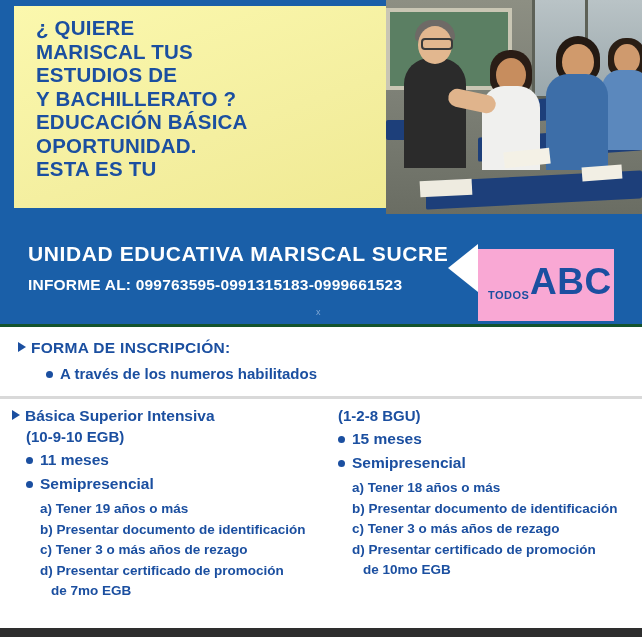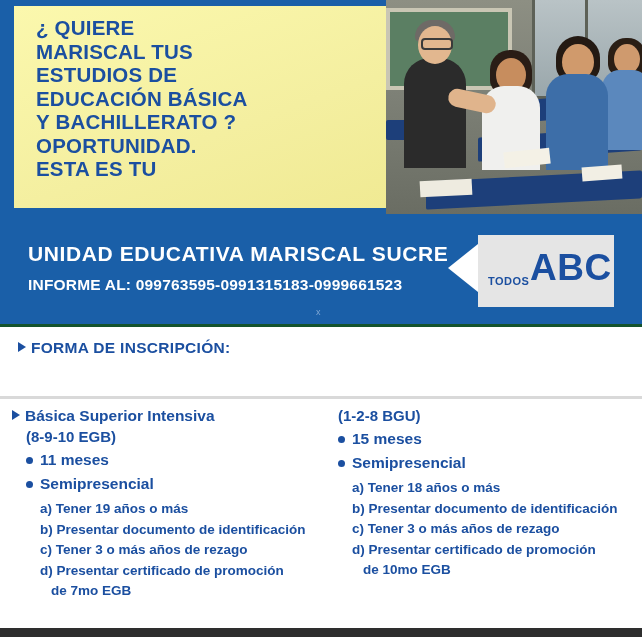--- a/index.html
+++ b/index.html
@@ -172,23 +172,23 @@
   .logo-arrow {
     position: absolute;
     left: 0; top: 12px;
     width: 0; height: 0;
     border-top: 24px solid transparent;
     border-bottom: 24px solid transparent;
     border-right: 30px solid #ffffff;
   }
   .logo-box {
     position: absolute;
-    left: 30px; top: 3px;
+    left: 30px; top: 17px;
     width: 136px; height: 72px;
-    background: #e5e5e5;
+    background: #f9a8d4;
   }
   .logo-todos {
     position: absolute;
     left: 10px;
     top: 40px;
     color: #1b4fa0;
     font-weight: bold;
     font-size: 11px;
     letter-spacing: 0.5px;
   }
@@ -306,22 +306,22 @@
 <body>
 
 <div class="poster">
 
   <div class="top-section">
     <div class="yellow-box">
       <div class="headline">
         <div>¿ QUIERE</div>
         <div>MARISCAL TUS</div>
         <div>ESTUDIOS DE</div>
+        <div>Y BACHILLERATO ?</div>
         <div>EDUCACIÓN BÁSICA</div>
-        <div>Y BACHILLERATO ?</div>
         <div>OPORTUNIDAD.</div>
         <div>ESTA ES TU</div>
       </div>
     </div>
 
     <div class="photo">
       <div class="ph-wall"></div>
       <div class="ph-window"></div>
       <div class="ph-board"></div>
       <div class="ph-desk d1"></div>
@@ -364,29 +364,32 @@
     <div class="logo-box">
       <div class="logo-todos">TODOS</div>
       <div class="logo-abc">ABC</div>
     </div>
   </div>
 
   <div class="insc">
     <div class="insc-title">
       <span class="tri"></span><span>FORMA DE INSCRIPCIÓN:</span>
     </div>
+    <div class="insc-item">
+      <span class="dot"></span><span>A través de los numeros habilitados</span>
+    </div>
   </div>
 
   <div class="cols">
 
     <div class="col col-left">
       <div class="col-title">
         <span class="tri"></span><span>Básica Superior Intensiva</span>
       </div>
-      <div class="col-sub">(8-9-10 EGB)</div>
+      <div class="col-sub">(10-9-10 EGB)</div>
       <div class="bullet">
         <span class="dot"></span><span>11 meses</span>
       </div>
       <div class="bullet">
         <span class="dot"></span><span class="spaced">Semipresencial</span>
       </div>
       <div class="reqs">
         <div class="req"><span>a) Tener 19 años o más</span></div>
         <div class="req"><span>b) Presentar documento de identificación</span></div>
         <div class="req"><span>c) Tener 3 o más años de rezago</span></div>

